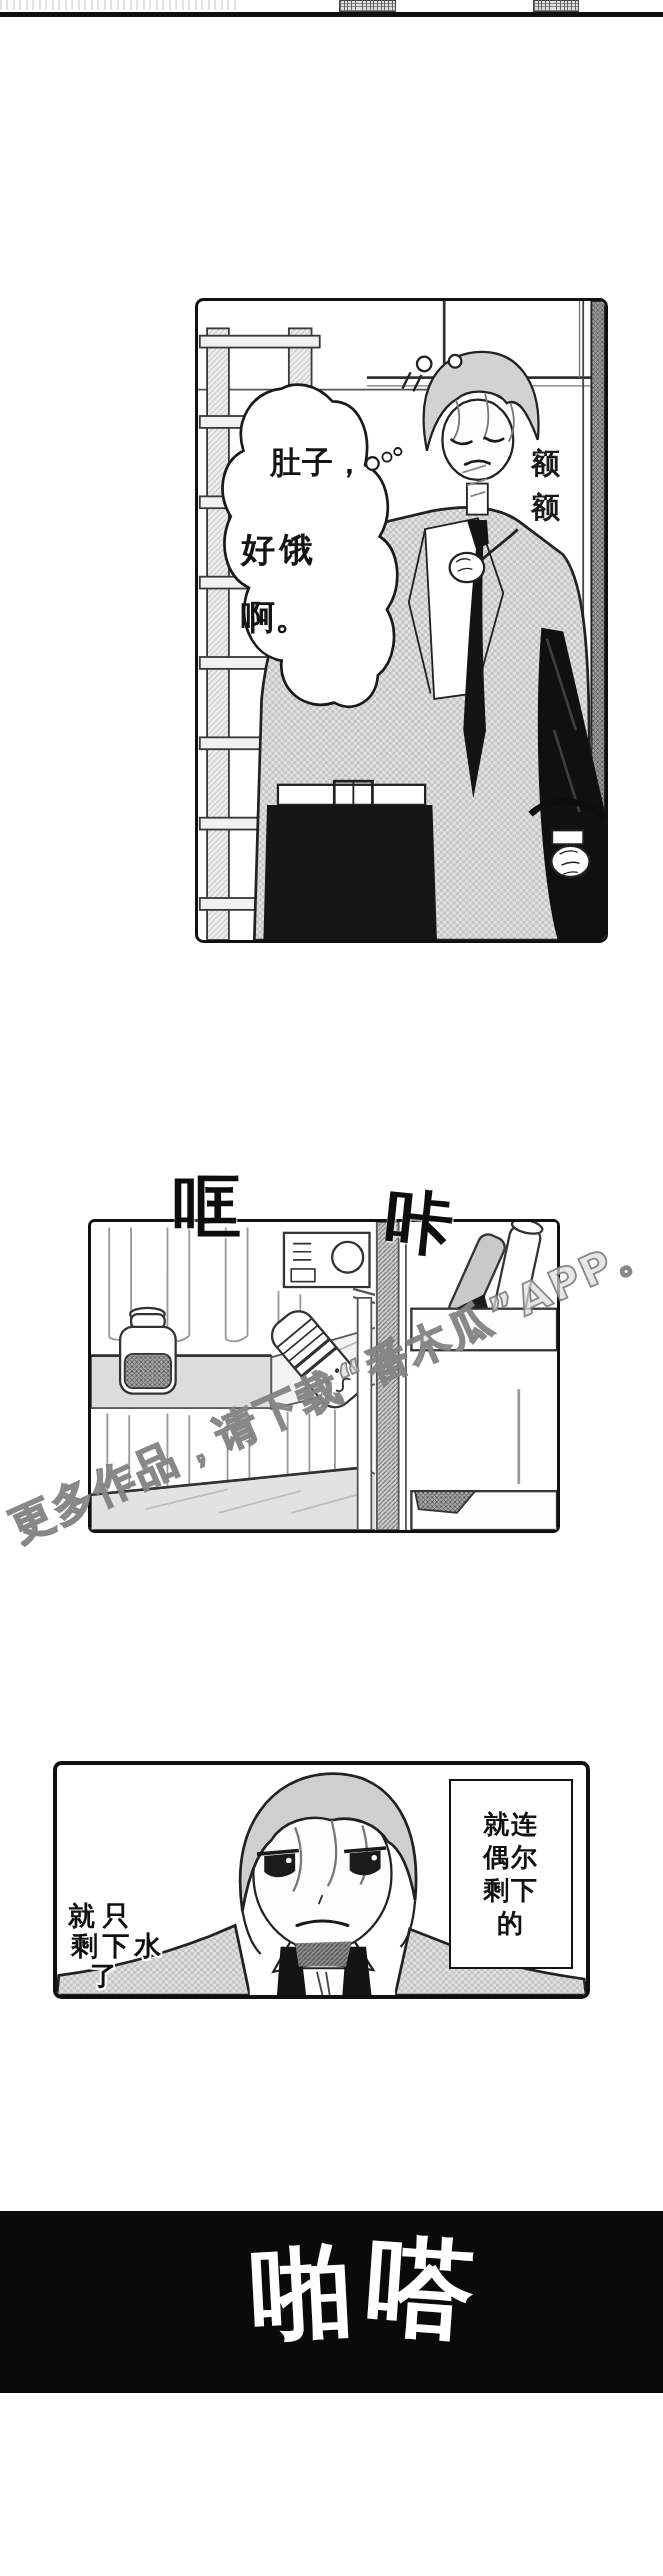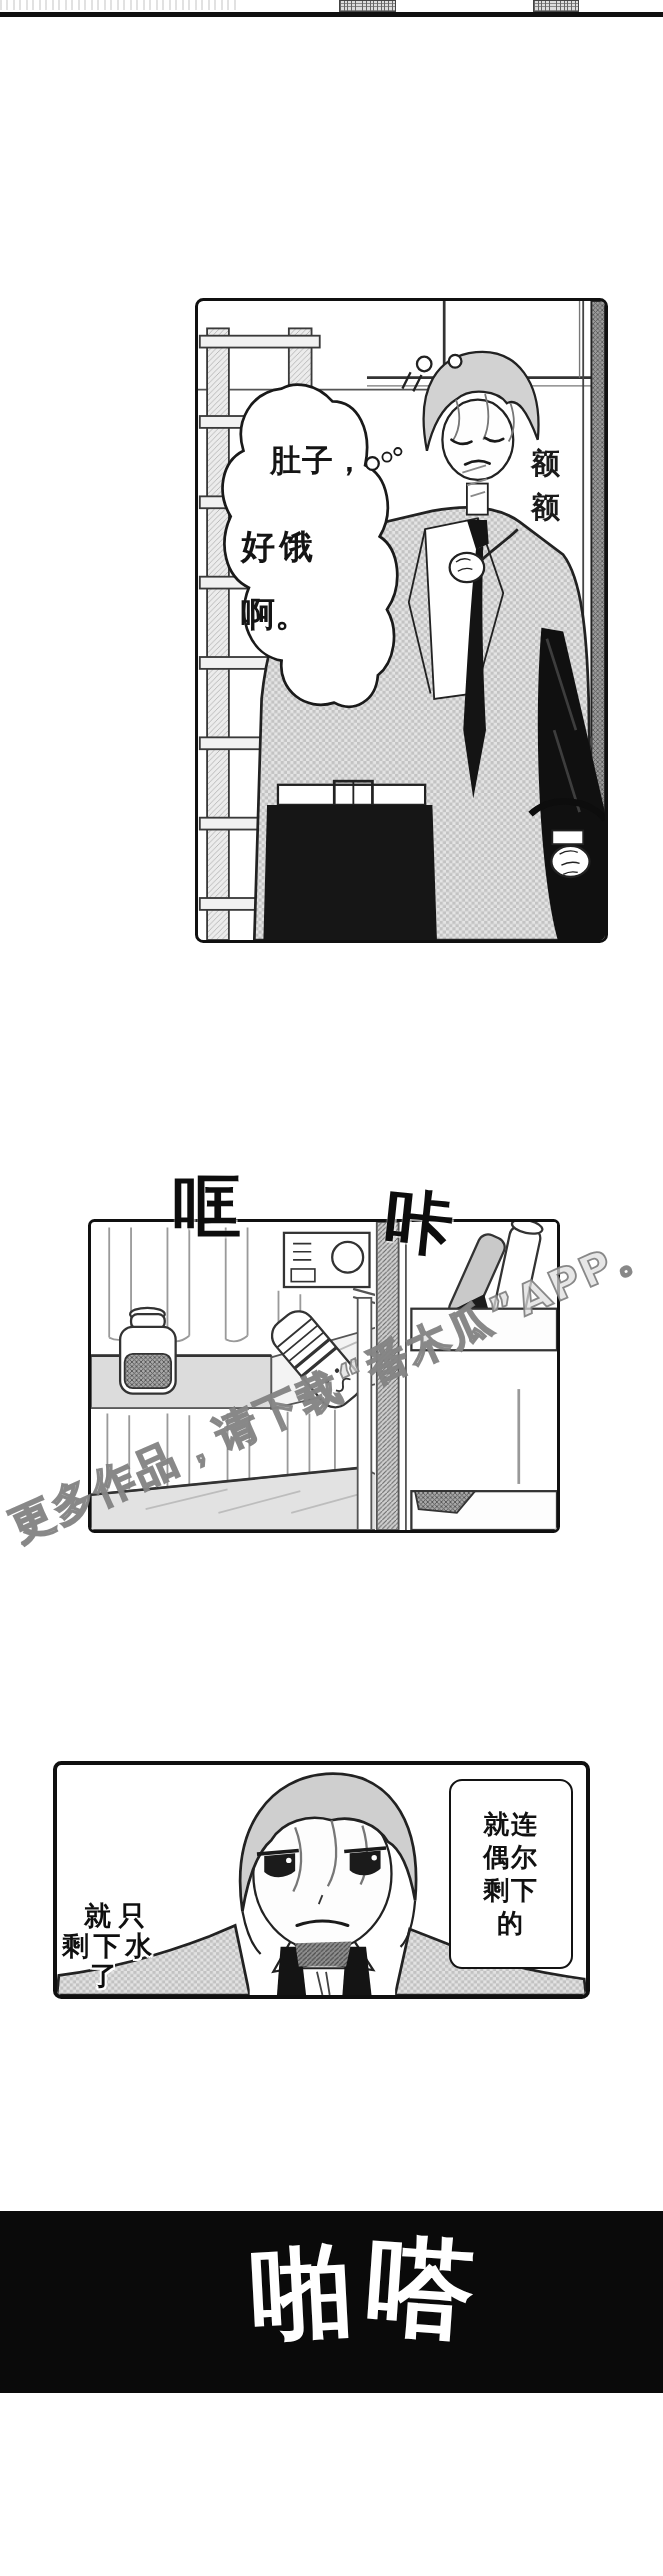--- a/index.html
+++ b/index.html
@@ -12,38 +12,38 @@
   .hatch-block{top:0;height:12px;border:0.9px solid #444;box-sizing:border-box;
     background:
       repeating-linear-gradient(90deg,#666 0 0.9px,rgba(0,0,0,0) 0.9px 3.7px),
       repeating-linear-gradient(0deg,#888 0 0.9px,rgba(0,0,0,0) 0.9px 3.7px),#ddd;}
   .top-rule{left:0;top:12px;width:664px;height:4.6px;background:#101010;}
   
   .panel{position:absolute;background:#fff;border:3.7px solid #101010;border-radius:8.3px;
          box-sizing:border-box;overflow:hidden;}
   .panel svg{display:block;width:100%;height:100%;}
   
-  .btxt{position:absolute;font-weight:700;color:#141414;line-height:1.08;white-space:nowrap;font-family:Liberation Mono, monospace;}
+  .btxt{position:absolute;font-weight:700;color:#141414;line-height:1.08;white-space:nowrap;}
   .sfx-v{position:absolute;font-weight:700;color:#1a1a1a;display:flex;flex-direction:column;gap:3.7px;}
   .sfx-big{position:absolute;font-weight:900;color:#0d0d0d;line-height:1;white-space:nowrap;
            text-shadow:0 0 1.8px #fff,1.8px 1.8px 0 rgba(255,255,255,.5);z-index:6;}
   .watermark{position:absolute;left:13px;top:1501px;width:793px;z-index:7;
     transform:rotate(-24deg);transform-origin:0 50%;
     font-size:42px;font-weight:700;letter-spacing:2.8px;white-space:nowrap;
     color:rgba(255,255,255,.55);-webkit-text-stroke:1.8px rgba(125,125,125,.9);
     text-shadow:0 0 0.9px rgba(120,120,120,.4);}
   .textbox{position:absolute;background:#fff;border:2.8px solid #131313;box-sizing:border-box;
     display:flex;flex-direction:column;align-items:center;justify-content:center;
     font-weight:700;color:#111;z-index:5;}
   .textbox .ln{font-size:26px;line-height:33px;letter-spacing:1.8px;white-space:nowrap;}
   .caption{position:absolute;z-index:6;font-weight:800;color:#0f0f0f;
     text-shadow:-1.8px 0 #fff,1.8px 0 #fff,0 -1.8px #fff,0 1.8px #fff,-1.8px -1.8px #fff,1.8px 1.8px #fff,-1.8px 1.8px #fff,1.8px -1.8px #fff;}
   .caption .c-ln{font-size:27px;line-height:30px;white-space:nowrap;}
-  .caption .c1{margin-left:25px;letter-spacing:7.4px;text-align:center;}
-  .caption .c2{margin-left:7px;letter-spacing:4.6px;}
+  .caption .c1{margin-left:13px;letter-spacing:7.4px;}
+  .caption .c2{margin-left:16px;letter-spacing:4.6px;}
   .caption .c3{margin-left:35px;}
   
   .banner{position:absolute;left:0;top:2211px;width:664px;height:182px;background:#0a0a0a;z-index:4;}
   .banner .ch{position:absolute;color:#fff;font-weight:900;font-size:101px;line-height:1;}
   .banner .ch1{left:251px;top:31px;transform:rotate(-3deg);}
   .banner .ch2{left:367px;top:24px;transform:rotate(4deg);font-size:107px;}
 </style>
 </head>
 <body>
 
@@ -300,21 +300,21 @@
       <circle cx="255" cy="107" r="3" fill="#fff"></circle>
       <line x1="316" y1="97" x2="362" y2="93" stroke="#1a1a1a" stroke-width="4"></line>
       <path d="M322,99 L356,96 L356,116 C346,126 330,126 322,118 Z" fill="#1b1b1b"></path>
       <circle cx="349" cy="104" r="3" fill="#fff"></circle>
 
       <path d="M292,146 L288,156" stroke="#333" stroke-width="2" fill="none"></path>
       <path d="M264,180 Q 292,170 320,180" stroke="#1a1a1a" stroke-width="3.5" fill="none" stroke-linecap="round"></path>
     </svg>
   </div>
 
-  <div class="textbox" style="left:449px;top:1779px;width:124px;height:190px;border-radius:13px;">
+  <div class="textbox" style="left:449px;top:1779px;width:124px;height:190px;">
     <div class="ln">就连</div>
     <div class="ln">偶尔</div>
     <div class="ln">剩下</div>
     <div class="ln">的</div>
   </div>
 
   <div class="caption" style="left:55px;top:1901px;">
     <div class="c-ln c1">就只</div>
     <div class="c-ln c2">剩下水</div>
     <div class="c-ln c3">了</div>

